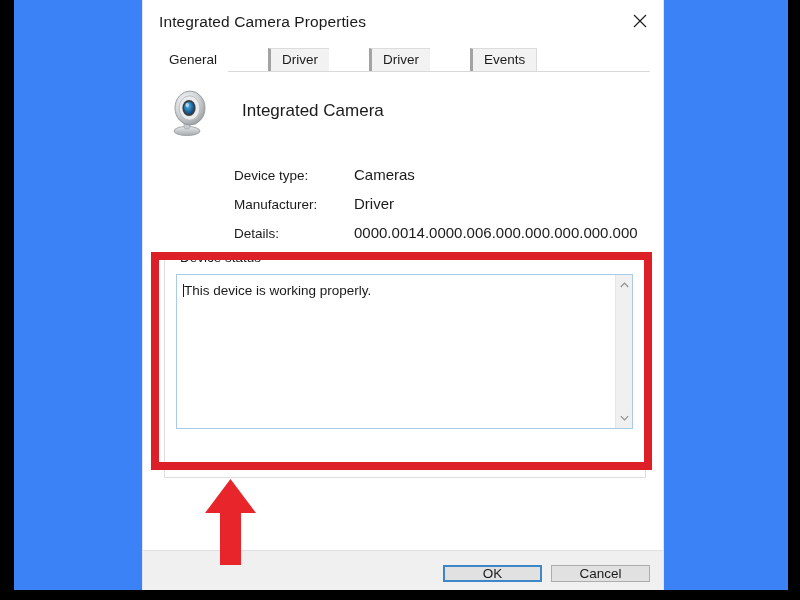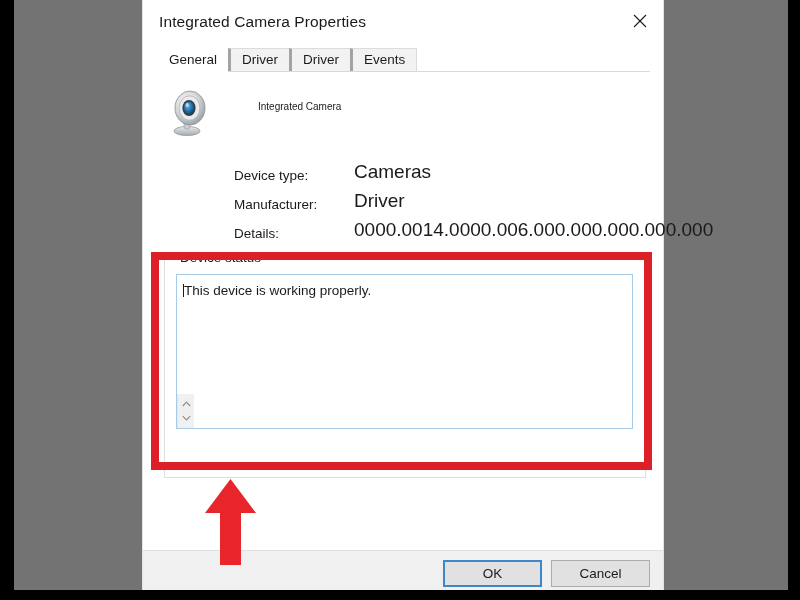--- a/index.html
+++ b/index.html
@@ -12,21 +12,21 @@
     height: 600px;
     overflow: hidden;
     font-family: "Liberation Sans", sans-serif;
   }
 
   
   #canvas {
     position: relative;
     width: 800px;
     height: 600px;
-    background: #737373;
+    background: #3b82f6;
     box-sizing: border-box;
     border-left: 14px solid #000000;
     border-right: 12px solid #000000;
     border-top: 0;
     border-bottom: 10px solid #000000;
     overflow: hidden;
   }
 
   
   #dialog {
@@ -73,20 +73,21 @@
 
   
   .tabstrip {
     flex: 0 0 28px;
     height: 28px;
     display: flex;
     align-items: flex-end;
     padding-left: 14px;
     background: #ffffff;
     position: relative;
+    gap: 40px;
   }
   .tabstrip::after {
     content: "";
     position: absolute;
     left: 14px;
     right: 13px;
     bottom: 0;
     height: 1px;
     background: #d9d9d9;
   }
@@ -126,23 +127,23 @@
     padding-top: 18px;
     padding-left: 17px;
   }
   .device-icon {
     width: 44px;
     height: 48px;
     flex: 0 0 44px;
     position: relative;
   }
   .device-name {
-    font-size: 10px;
-    color: #1a1a1a;
-    margin-left: 41px;
+    font-size: 17px;
+    color: #1a1a1a;
+    margin-left: 25px;
     margin-top: 11px;
     white-space: nowrap;
   }
 
   
   .props {
     margin-top: 16px;
     padding-left: 78px;
   }
   .prop-row {
@@ -151,21 +152,21 @@
     align-items: flex-end;
   }
   .prop-label {
     font-size: 13.5px;
     color: #1a1a1a;
     width: 120px;
     flex: 0 0 120px;
     white-space: nowrap;
   }
   .prop-value {
-    font-size: 19px;
+    font-size: 15px;
     color: #1a1a1a;
     white-space: nowrap;
   }
 
   
   .group {
     position: relative;
     margin: 17px 4px 0 8px;
     border: 1px solid #dedede;
     height: 220px;
@@ -184,21 +185,20 @@
   .status-box {
     position: absolute;
     left: 11px;
     top: 15px;
     right: 12px;
     height: 155px;
     border: 1px solid #a8cbe8;
     background: #ffffff;
     box-sizing: border-box;
     display: flex;
-    flex-direction: column;
   }
   .status-text-wrap {
     flex: 1 1 auto;
     padding: 6px 0 0 6px;
     position: relative;
   }
   .status-caret {
     display: inline-block;
     width: 1px;
     height: 13px;
@@ -240,21 +240,21 @@
     background: #f0f0f0;
     border-top: 1px solid #dfdfdf;
     display: flex;
     align-items: center;
     justify-content: flex-end;
     padding-right: 13px;
     box-sizing: border-box;
   }
   .btn {
     width: 99px;
-    height: 27px;
+    height: 17px;
     font-size: 13.5px;
     color: #1a1a1a;
     background: #e1e1e1;
     border: 1px solid #adadad;
     display: flex;
     align-items: center;
     justify-content: center;
     margin-left: 9px;
     cursor: default;
     box-sizing: border-box;

